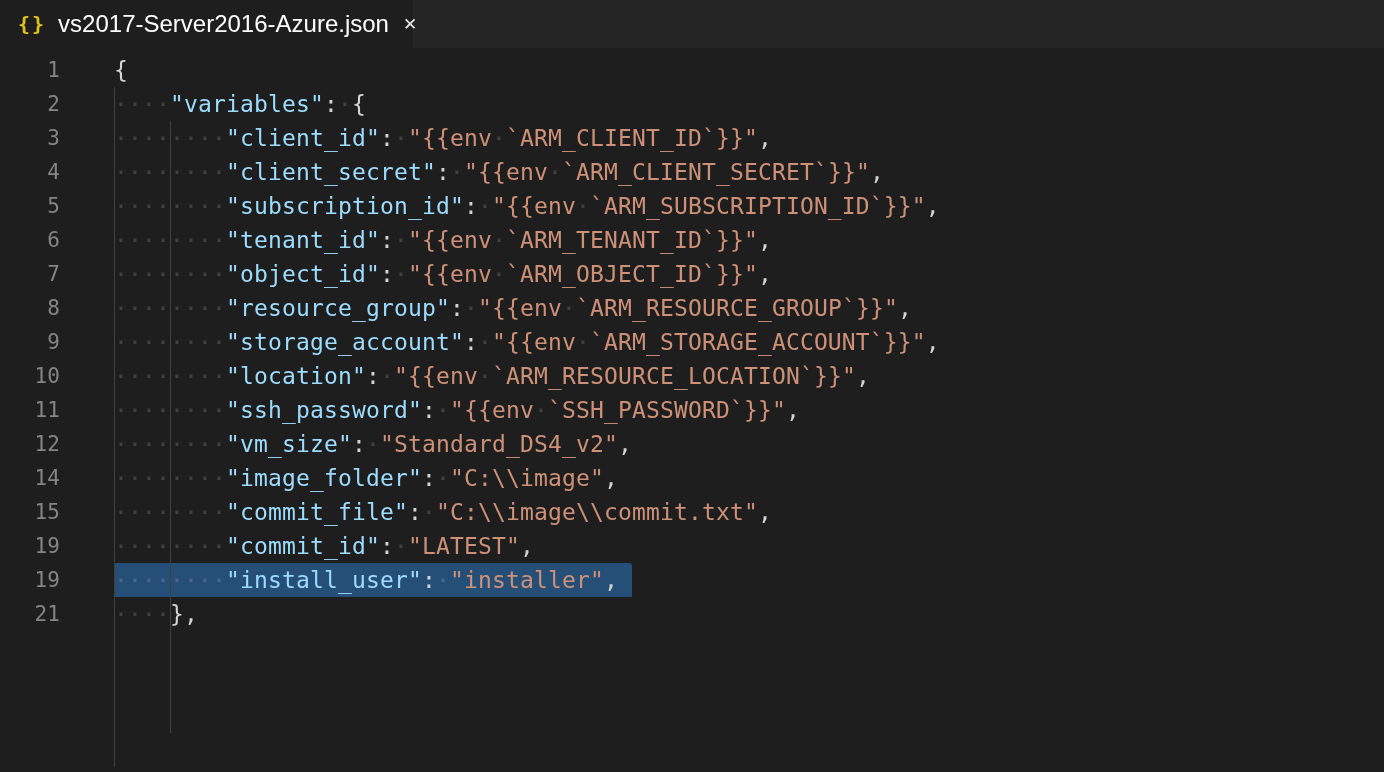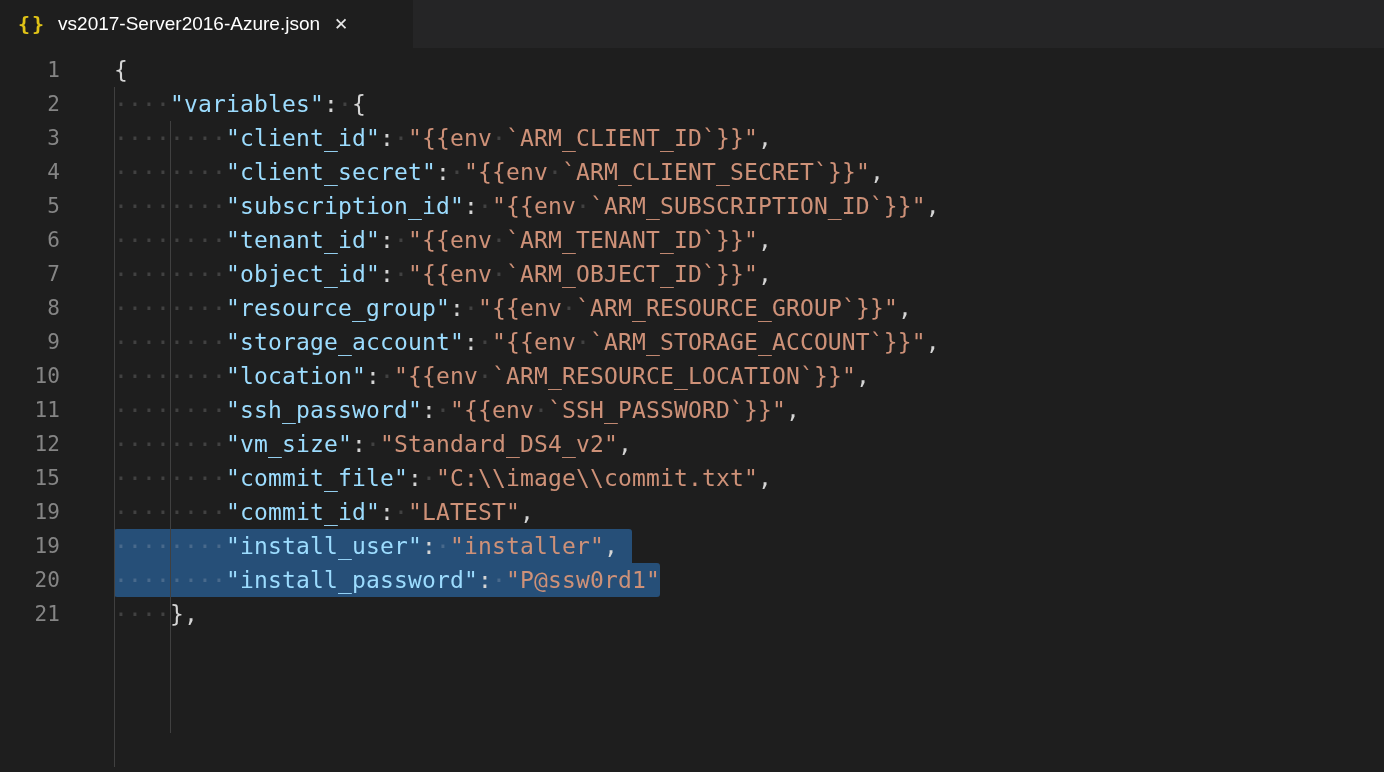--- a/index.html
+++ b/index.html
@@ -37,21 +37,21 @@
   }
   .tab-icon{
     color:var(--json-icon);
     font-family:"DejaVu Sans Mono",monospace;
     font-size:20px;font-weight:bold;letter-spacing:2px;
     margin-right:12px;white-space:nowrap;
   }
   .tab-label{
     color:var(--tab-foreground);
     font-family:"Liberation Sans","DejaVu Sans",sans-serif;
-    font-size:19px;
+    font-size:24px;
     white-space:nowrap;
   }
   .tab-close{
     color:#e8e8e8;
     font-family:"DejaVu Sans",sans-serif;
     font-size:17px;font-weight:bold;
     margin-left:14px;
     cursor:pointer;
   }
   
@@ -116,21 +116,21 @@
       <div class="line"><div class="gutter">3</div><div class="code"><span class="ws">········</span><span class="c-key">"client_id"</span><span class="c-pun">:</span><span class="ws">·</span><span class="c-str">"{{env</span><span class="ws">·</span><span class="c-str">`ARM_CLIENT_ID`}}"</span><span class="c-pun">,</span></div></div>
       <div class="line"><div class="gutter">4</div><div class="code"><span class="ws">········</span><span class="c-key">"client_secret"</span><span class="c-pun">:</span><span class="ws">·</span><span class="c-str">"{{env</span><span class="ws">·</span><span class="c-str">`ARM_CLIENT_SECRET`}}"</span><span class="c-pun">,</span></div></div>
       <div class="line"><div class="gutter">5</div><div class="code"><span class="ws">········</span><span class="c-key">"subscription_id"</span><span class="c-pun">:</span><span class="ws">·</span><span class="c-str">"{{env</span><span class="ws">·</span><span class="c-str">`ARM_SUBSCRIPTION_ID`}}"</span><span class="c-pun">,</span></div></div>
       <div class="line"><div class="gutter">6</div><div class="code"><span class="ws">········</span><span class="c-key">"tenant_id"</span><span class="c-pun">:</span><span class="ws">·</span><span class="c-str">"{{env</span><span class="ws">·</span><span class="c-str">`ARM_TENANT_ID`}}"</span><span class="c-pun">,</span></div></div>
       <div class="line"><div class="gutter">7</div><div class="code"><span class="ws">········</span><span class="c-key">"object_id"</span><span class="c-pun">:</span><span class="ws">·</span><span class="c-str">"{{env</span><span class="ws">·</span><span class="c-str">`ARM_OBJECT_ID`}}"</span><span class="c-pun">,</span></div></div>
       <div class="line"><div class="gutter">8</div><div class="code"><span class="ws">········</span><span class="c-key">"resource_group"</span><span class="c-pun">:</span><span class="ws">·</span><span class="c-str">"{{env</span><span class="ws">·</span><span class="c-str">`ARM_RESOURCE_GROUP`}}"</span><span class="c-pun">,</span></div></div>
       <div class="line"><div class="gutter">9</div><div class="code"><span class="ws">········</span><span class="c-key">"storage_account"</span><span class="c-pun">:</span><span class="ws">·</span><span class="c-str">"{{env</span><span class="ws">·</span><span class="c-str">`ARM_STORAGE_ACCOUNT`}}"</span><span class="c-pun">,</span></div></div>
       <div class="line"><div class="gutter">10</div><div class="code"><span class="ws">········</span><span class="c-key">"location"</span><span class="c-pun">:</span><span class="ws">·</span><span class="c-str">"{{env</span><span class="ws">·</span><span class="c-str">`ARM_RESOURCE_LOCATION`}}"</span><span class="c-pun">,</span></div></div>
       <div class="line"><div class="gutter">11</div><div class="code"><span class="ws">········</span><span class="c-key">"ssh_password"</span><span class="c-pun">:</span><span class="ws">·</span><span class="c-str">"{{env</span><span class="ws">·</span><span class="c-str">`SSH_PASSWORD`}}"</span><span class="c-pun">,</span></div></div>
       <div class="line"><div class="gutter">12</div><div class="code"><span class="ws">········</span><span class="c-key">"vm_size"</span><span class="c-pun">:</span><span class="ws">·</span><span class="c-str">"Standard_DS4_v2"</span><span class="c-pun">,</span></div></div>
+      <div class="line"><div class="gutter">14</div><div class="code"><span class="ws">········</span><span class="c-key">"image_folder"</span><span class="c-pun">:</span><span class="ws">·</span><span class="c-str">"C:\\image"</span><span class="c-pun">,</span></div></div>
       <div class="line"><div class="gutter">15</div><div class="code"><span class="ws">········</span><span class="c-key">"commit_file"</span><span class="c-pun">:</span><span class="ws">·</span><span class="c-str">"C:\\image\\commit.txt"</span><span class="c-pun">,</span></div></div>
       <div class="line"><div class="gutter">19</div><div class="code"><span class="ws">········</span><span class="c-key">"commit_id"</span><span class="c-pun">:</span><span class="ws">·</span><span class="c-str">"LATEST"</span><span class="c-pun">,</span></div></div>
       <div class="line"><div class="gutter">19</div><div class="code"><span class="sel sel-first"><span class="ws">········</span><span class="c-key">"install_user"</span><span class="c-pun">:</span><span class="ws">·</span><span class="c-str">"installer"</span><span class="c-pun">,</span><span class="nlpad"></span></span></div></div>
-      <div class="line"><div class="gutter">20</div><div class="code"><span class="sel sel-last"><span class="ws">········</span><span class="c-key">"install_password"</span><span class="c-pun">:</span><span class="ws">·</span><span class="c-str">"P@ssw0rd1"</span></span></div></div>
       <div class="line"><div class="gutter">21</div><div class="code"><span class="ws">····</span><span class="c-pun">},</span></div></div>
     </div>
   <div class="guide guide-a"></div>
   <div class="guide guide-b"></div>
 </div>
 
 </body></html>

